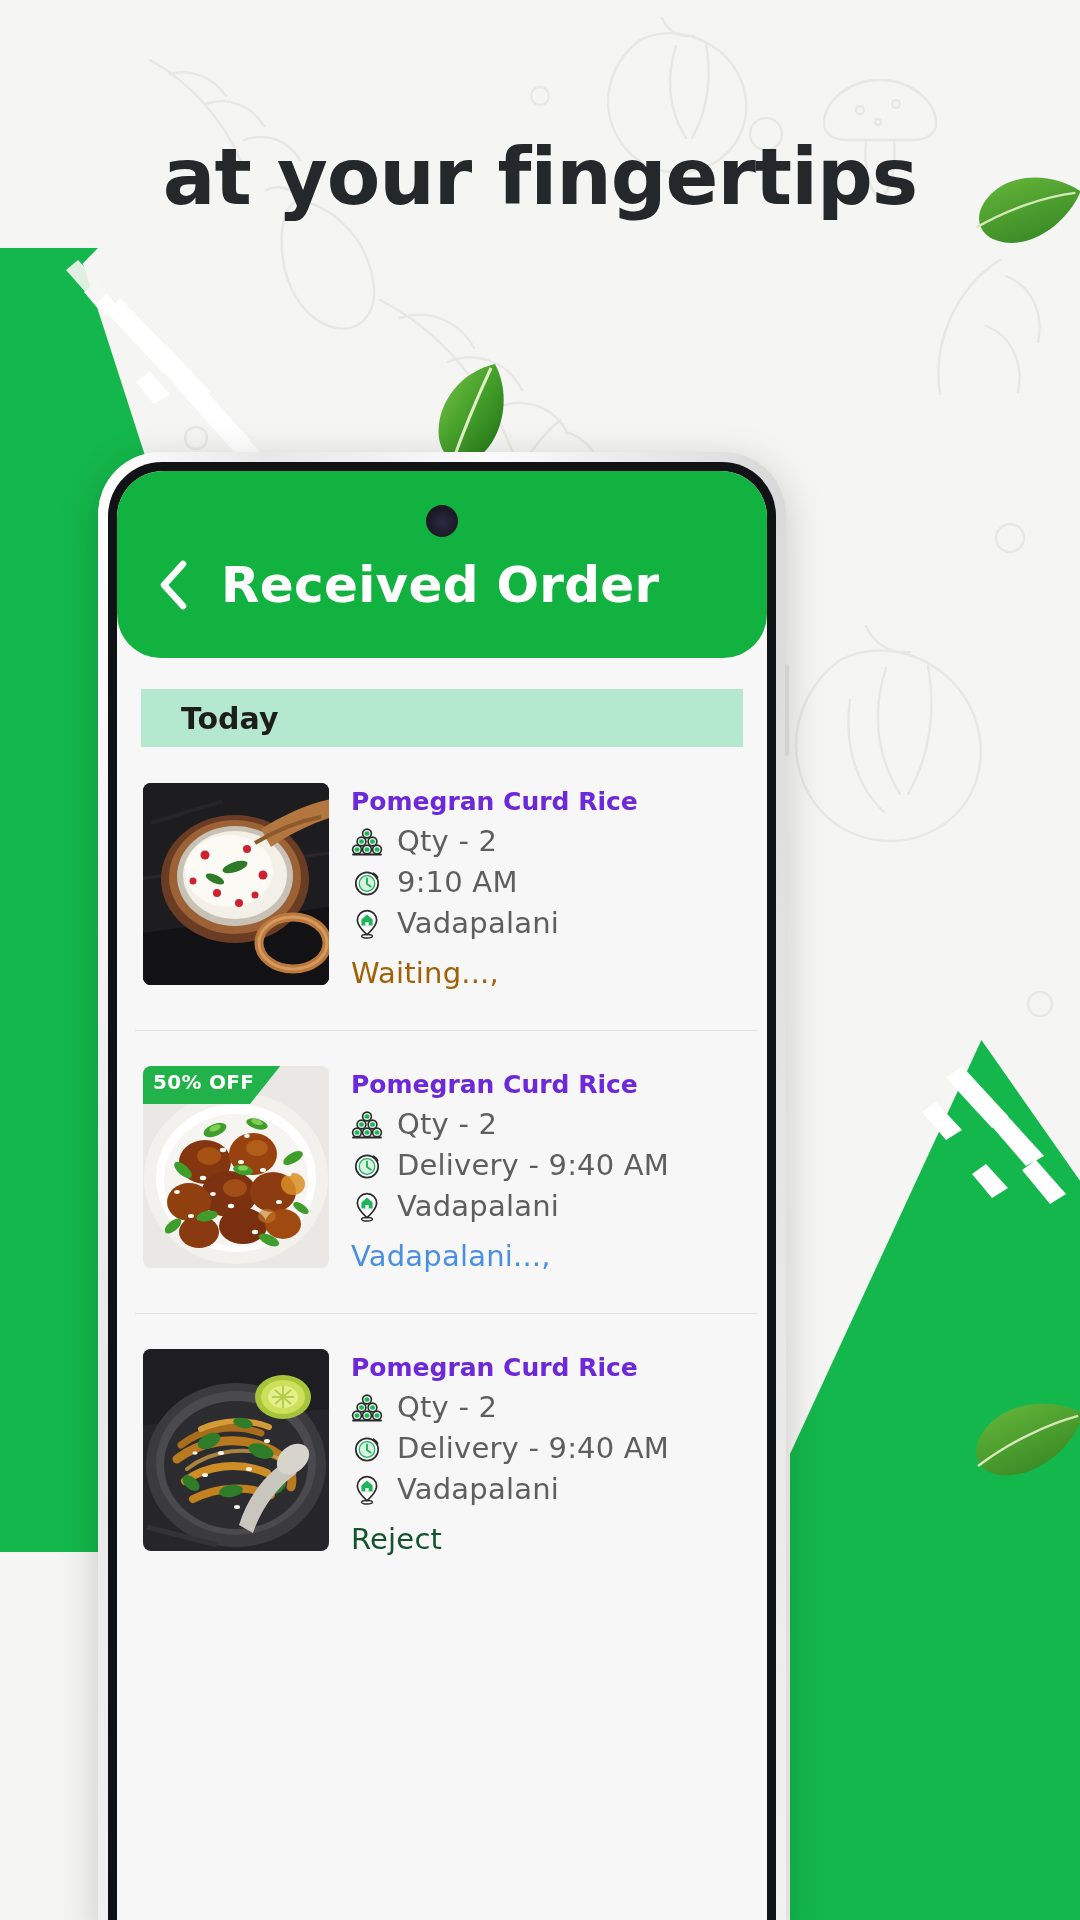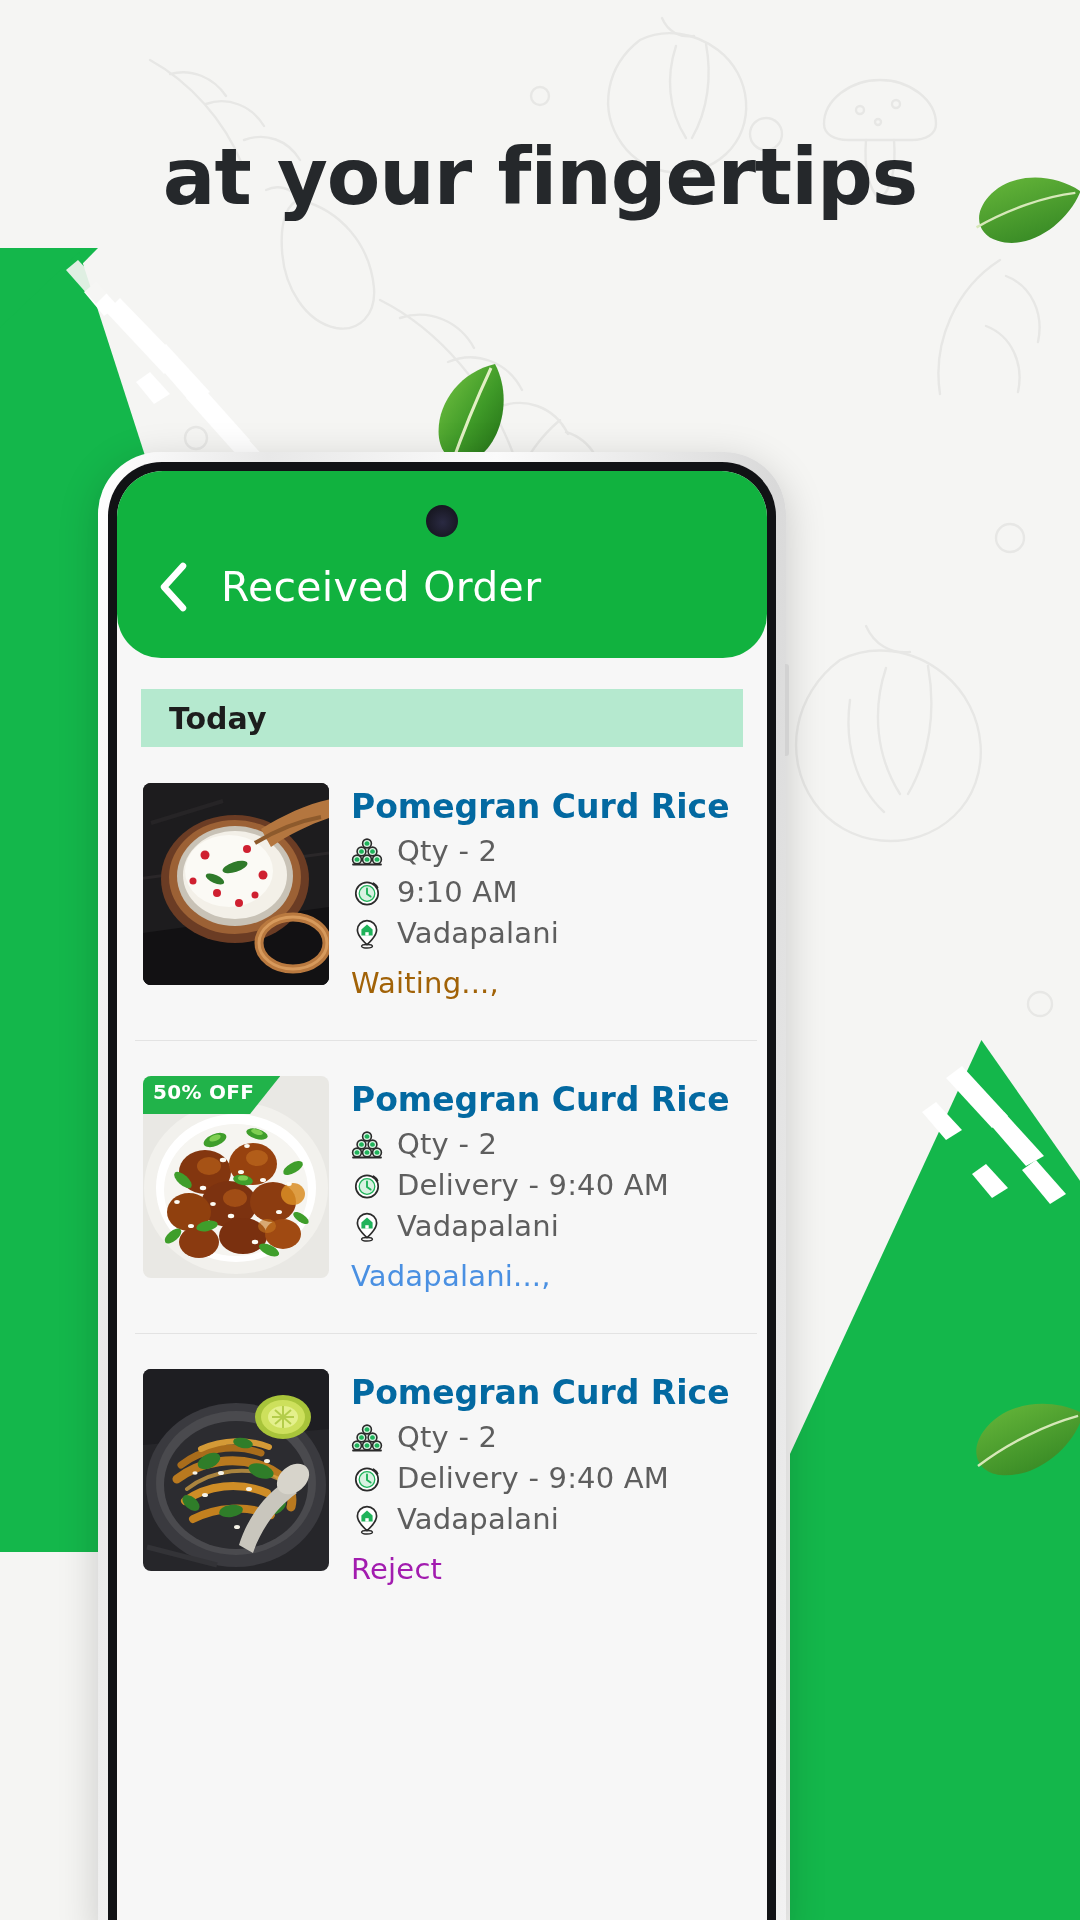--- a/index.html
+++ b/index.html
@@ -96,32 +96,32 @@
     position:absolute; left:0; bottom:44px; width:100%;
     display:flex; align-items:center; gap:26px; padding-left:34px;
   }
   #back-button {
     width:44px; height:54px; display:flex; align-items:center; justify-content:center;
     cursor:pointer;
   }
   #header-title {
     color:#ffffff;
     font-family:"DejaVu Sans", sans-serif;
-    font-weight:normal;
-    font-size:41px;
+    font-weight:bold;
+    font-size:50px;
     letter-spacing:.3px;
   }
 
   
   #today-banner {
     margin:31px 24px 0 24px;
     height:58px;
     background:#b5e9cf;
     display:flex; align-items:center;
-    padding-left:28px;
+    padding-left:40px;
   }
   #today-label {
     font-family:"DejaVu Sans", sans-serif;
     font-weight:bold;
     font-size:30px;
     color:#1d1d1d;
   }
 
   
   #order-list { padding:0 0 0 0; }
@@ -145,22 +145,22 @@
     font-family:"DejaVu Sans", sans-serif;
     font-weight:bold; font-size:20px;
     padding:4px 26px 10px 10px;
     clip-path:polygon(0 0, 100% 0, 78% 100%, 0 100%);
     letter-spacing:.3px;
   }
   .order-info { flex:1; padding-top:4px; min-width:0; }
   .order-title {
     font-family:"DejaVu Sans", sans-serif;
     font-weight:bold;
-    font-size:33px;
-    color:#0369a1;
+    font-size:25px;
+    color:#6d28d9;
     margin-bottom:8px;
     white-space:nowrap;
   }
   .meta-row { display:flex; align-items:flex-end; gap:14px; margin-top:7px; }
   .meta-icon { width:32px; height:32px; flex:0 0 32px; display:block; }
   .meta-text {
     font-size:29px; color:#5e5e5e;
     font-family:"DejaVu Sans", sans-serif;
     letter-spacing:.2px;
   }
@@ -586,18 +586,18 @@
       <div class="meta-row">
         <svg class="meta-icon" viewBox="0 0 32 32">
           <path d="M16 2.6c-5.3 0-9.6 4.2-9.6 9.4 0 6.6 9.6 14.6 9.6 14.6s9.6-8 9.6-14.6c0-5.2-4.3-9.4-9.6-9.4z" fill="#ffffff" stroke="#2b2b2b" stroke-width="1.7"></path>
           <path d="M16 6.6l5.6 4.8v6.2h-11.2v-6.2z" fill="#1fb35a"></path>
           <path d="M14.3 17.6v-3.4h3.4v3.4" fill="#ffffff"></path>
           <ellipse cx="16" cy="28.3" rx="5.4" ry="1.7" fill="none" stroke="#2b2b2b" stroke-width="1.5"></ellipse>
         </svg>
         <span class="meta-text">Vadapalani</span>
       </div>
 
-      <div class="status" style="color: #a21caf;">Reject</div>
+      <div class="status" style="color: #14532d;">Reject</div>
     </div>
   </div>
 </div>
   </div>
 </div>
 
 </body></html>

